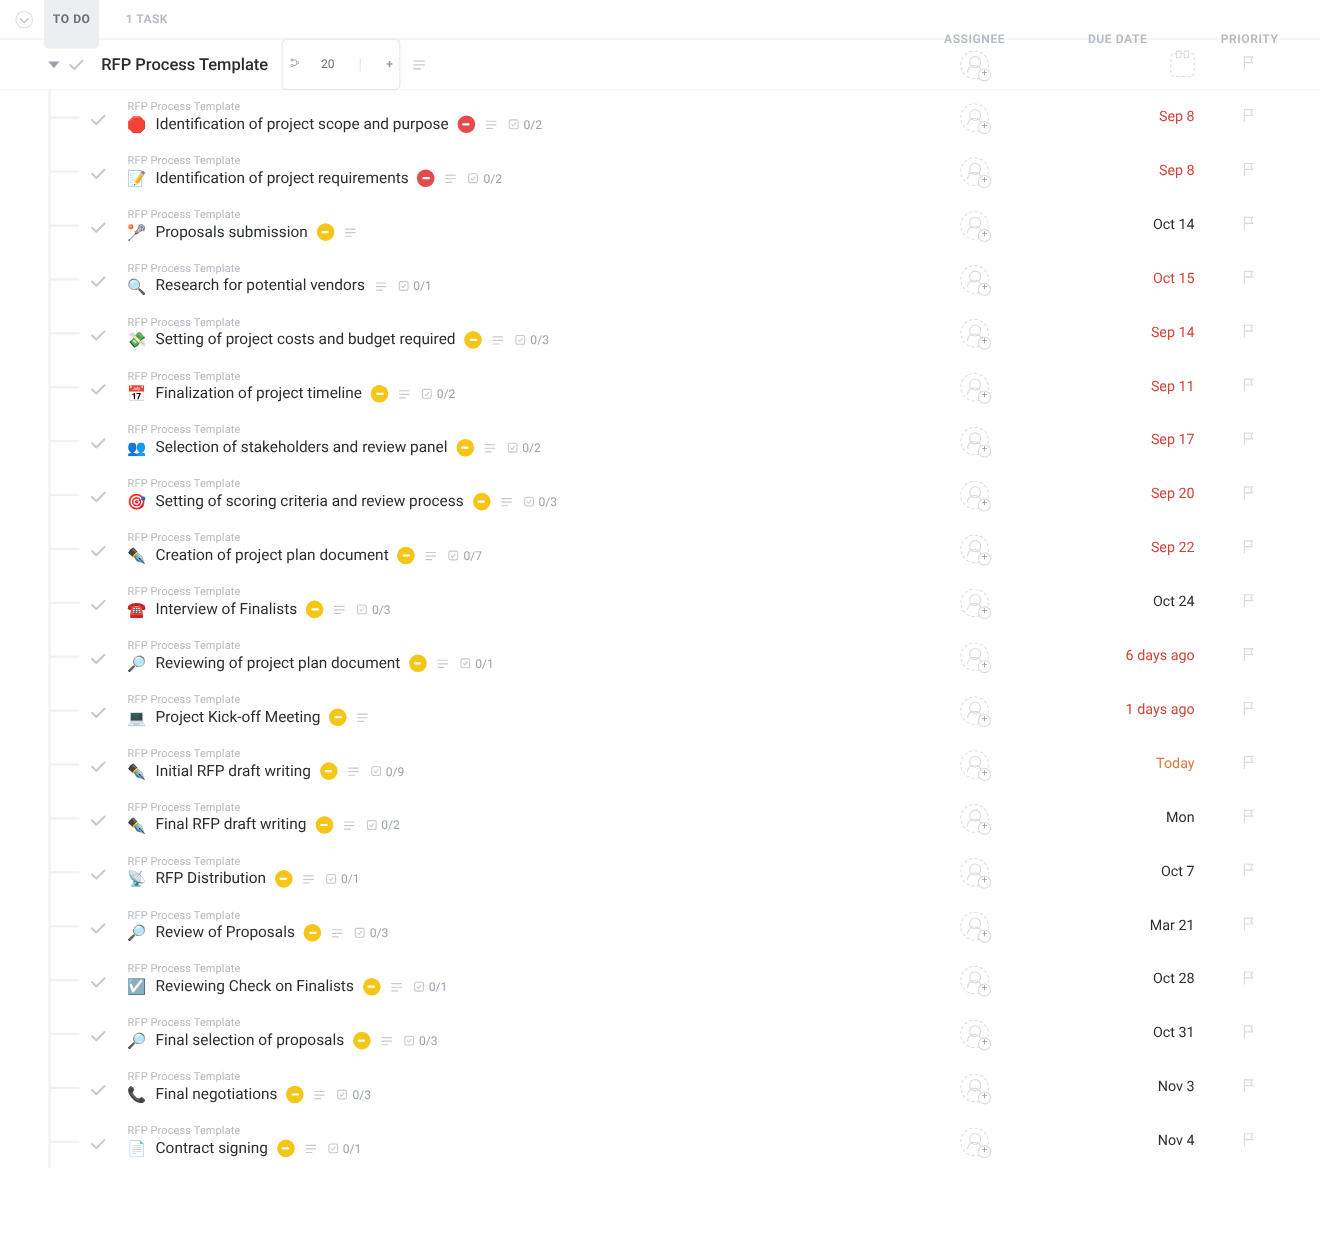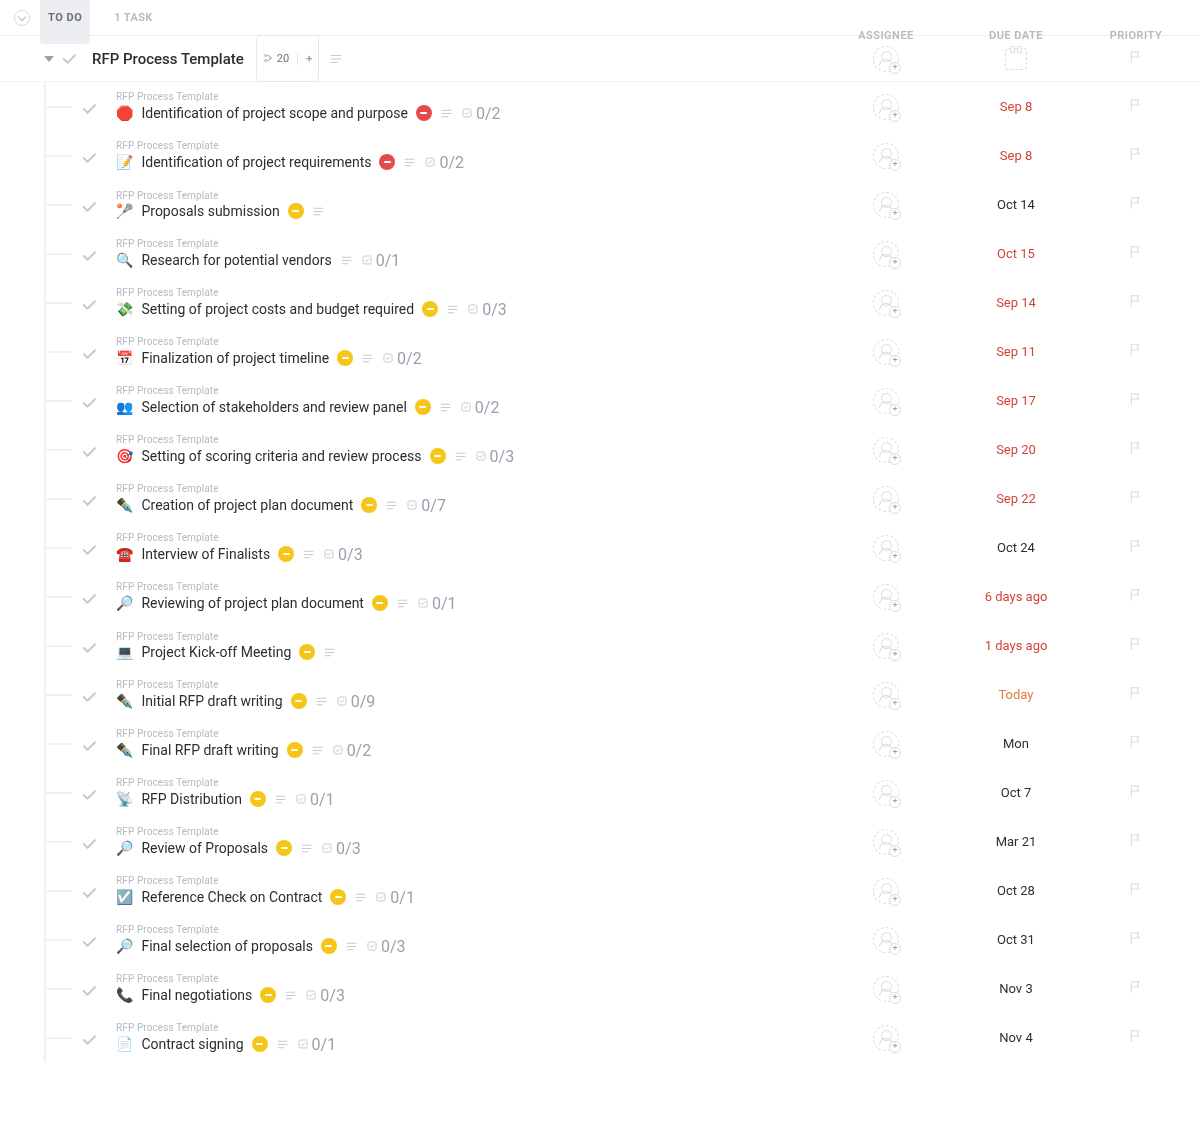--- a/index.html
+++ b/index.html
@@ -34,33 +34,33 @@
     border-bottom: 1px solid #f3f4f6;
   }
   .parent-caret { width:0;height:0;border-left:5px solid transparent;border-right:5px solid transparent;border-top:6px solid #9aa0ac; margin-right:6px; }
   .parent-check { margin-right:14px; }
   .check {
     width:18px; height:18px; display:inline-block; color:#c6c9d1;
   }
   .check svg { stroke:#c6c9d1; }
   .parent-title { font-size:15px; font-weight:500; color:#2a2e34; margin-right:12px;}
   .subtask-chip {
-    display:inline-flex; align-items:center; gap:4px; border:1px solid #e6e8ec;
+    display:inline-flex; align-items:center; gap:19px; border:1px solid #e6e8ec;
     border-radius:5px; padding:16px 6px; font-size:11px; color:#6b7078;
   }
   .subtask-chip .git-icon { font-size:10px; color:#9aa0ac; }
   .divider { width:1px; height:12px; background:#e6e8ec; margin:0 4px; }
   .plus { color:#9aa0ac; font-weight:700; }
   .desc-icon, .subtasks-icon { color:#c6c9d1; display:inline-flex; align-items:center; }
   .desc-icon svg, .subtasks-icon svg { stroke:#c6c9d1; }
 
   
   .right-cells { margin-left:auto; display:flex; align-items:center; }
   .cell-assignee { width:120px; display:flex; justify-content:center; }
-  .cell-due { width:140px; display:flex; justify-content:center; font-size:13px;}
+  .cell-due { width:140px; display:flex; justify-content:flex-end; font-size:13px;}
   .cell-priority { width:100px; display:flex; justify-content:center; }
 
   .avatar-empty {
     width:26px; height:26px; border:1px dashed #d9dbe0; border-radius:50%;
     position:relative; display:flex; align-items:center; justify-content:center;
   }
   .avatar-empty .sil {
     width:11px; height:11px; border:1px solid #d9dbe0; border-radius:50%;
     position:relative; top:-2px;
   }
@@ -110,21 +110,21 @@
   .task-title { font-size:14px; color:#2a2e34; }
 
   .status-dot {
     width:16px; height:16px; border-radius:50%; display:inline-flex;
     align-items:center; justify-content:center; color:#fff; font-size:12px; font-weight:700;
   }
   .status-red { background:#e54b4b; }
   .status-amber { background:#f5c518; }
   .status-dot .minus { width:7px; height:2px; background:#fff; border-radius:1px; }
 
-  .subtask-count { font-size:16px; color:#9aa0ac; display:flex; align-items:center; gap:3px;}
+  .subtask-count { font-size:11px; color:#9aa0ac; display:flex; align-items:center; gap:3px;}
 
   .due-overdue { color:#d1453b; }
   .due-today { color:#e07a3f; }
   .due-normal { color:#2a2e34; }
 
   .spacer-left { margin-left:10px; }
 </style>
 </head>
 <body>
 
@@ -944,21 +944,21 @@
         </div>
       </div>
       <div class="task-row">
         <span class="check task-check"><svg width="18" height="18" viewBox="0 0 24 24" fill="none" stroke-width="2.5" stroke-linecap="round" stroke-linejoin="round">
             <polyline points="5 12 10 17 20 7"></polyline>
           </svg></span>
         <div class="task-body">
           <div class="breadcrumb">RFP Process Template</div>
           <div class="title-line">
             <span class="task-emoji">☑️</span>
-            <span class="task-title">Reference Check on Contract</span>
+            <span class="task-title">Reviewing Check on Finalists</span>
             <span class="status-dot status-amber">
               <span class="minus"></span>
             </span>
             <span class="desc-icon">
               <svg width="13" height="13" viewBox="0 0 24 24" stroke-width="2" stroke-linecap="round">
                 <line x1="4" y1="6" x2="20" y2="6"></line>
                 <line x1="4" y1="12" x2="20" y2="12"></line>
                 <line x1="4" y1="18" x2="14" y2="18"></line>
               </svg>
             </span>

